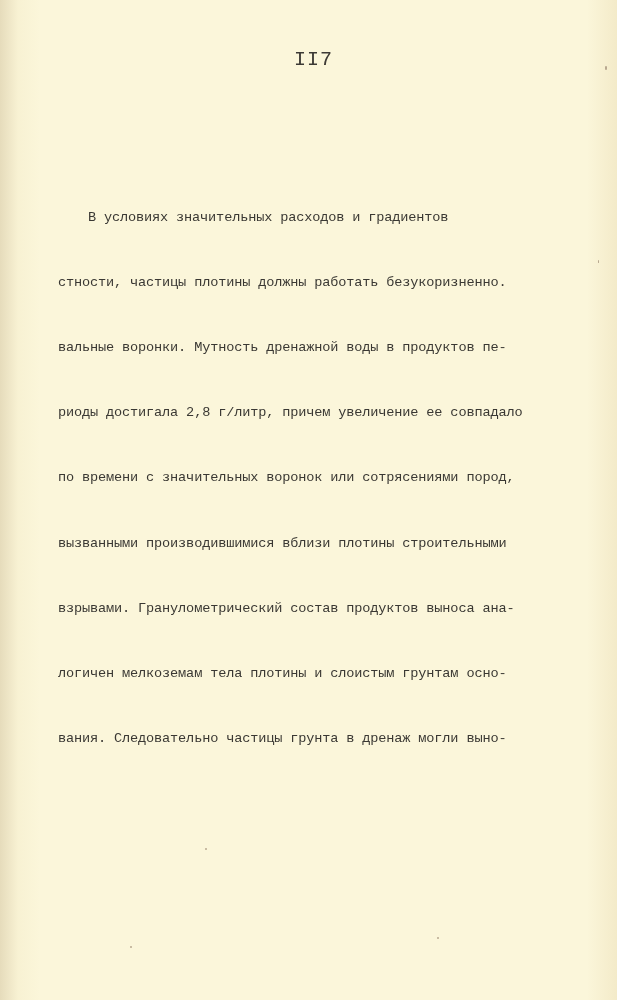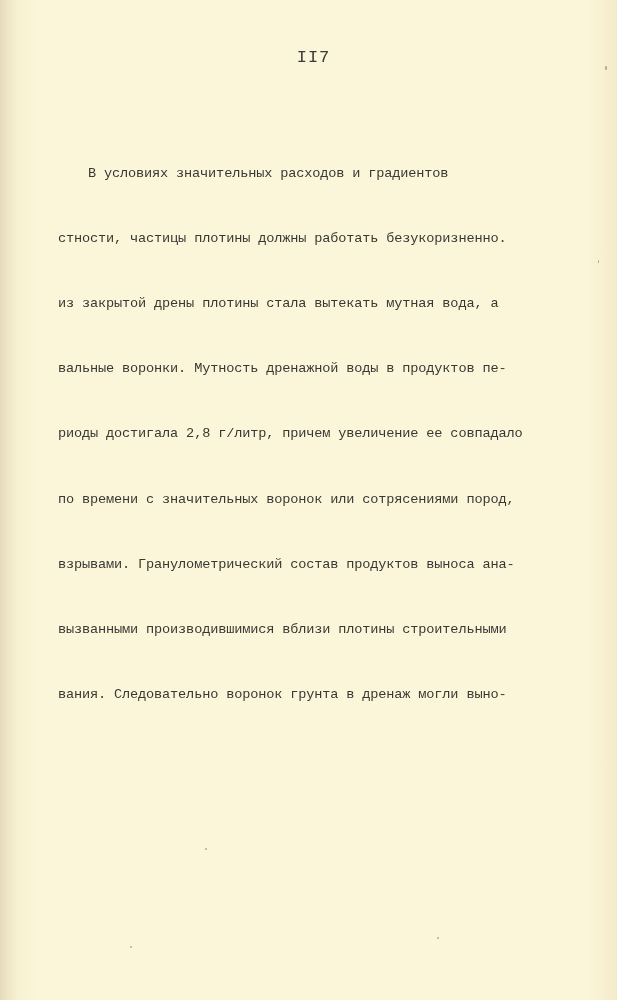--- a/index.html
+++ b/index.html
@@ -25,21 +25,21 @@
     }
     .page-number {
       position: absolute;
       top: 48px;
       left: 0;
       width: 617px;
       text-align: center;
       padding-left: 10px;
       box-sizing: border-box;
       font-family: "Liberation Mono", "DejaVu Sans Mono", monospace;
-      font-size: 17px;
+      font-size: 20px;
       color: #3d3a35;
       letter-spacing: 1px;
     }
     .body-text {
       position: absolute;
       top: 98px;
       left: 58px;
       width: 520px;
       font-family: "Liberation Mono", "DejaVu Sans Mono", monospace;
       font-size: 13.6px;
@@ -47,46 +47,47 @@
       color: #3a3833;
       white-space: pre;
       letter-spacing: -0.15px;
     }
     .line {
       display: block;
       height: 21.7px;
     }
     .line.indent {
       padding-left: 30px;
+      margin-top: 44px;
     }
     .speck {
       position: absolute;
       width: 2px;
       height: 4px;
       background: #b8a890;
       border-radius: 1px;
     }
   </style>
 </head>
 <body>
 
 <div class="page">
   <div class="page-number">II7</div>
 
   <div class="body-text">
     
     <span class="line indent">В условиях значительных расходов и градиентов</span>
     <span class="line">стности, частицы плотины должны работать безукоризненно.</span>
-    <span class="line">из закрытой дрены плотины стала вытекать мутная вода, а</span>
     <span class="line">вальные воронки. Мутность дренажной воды в продуктов пе-</span>
     <span class="line">риоды достигала 2,8 г/литр, причем увеличение ее совпадало</span>
     <span class="line">по времени с значительных воронок или сотрясениями пород,</span>
+    <span class="line">вызванными производившимися вблизи плотины строительными</span>
     <span class="line">взрывами. Гранулометрический состав продуктов выноса ана-</span>
-    <span class="line">вызванными производившимися вблизи плотины строительными</span>
-    <span class="line">вания. Следовательно воронок грунта в дренаж могли выно-</span>
+    <span class="line">логичен мелкоземам тела плотины и слоистым грунтам осно-</span>
+    <span class="line">вания. Следовательно частицы грунта в дренаж могли выно-</span>
     
     
     
     
     
     
 
     
     
     

